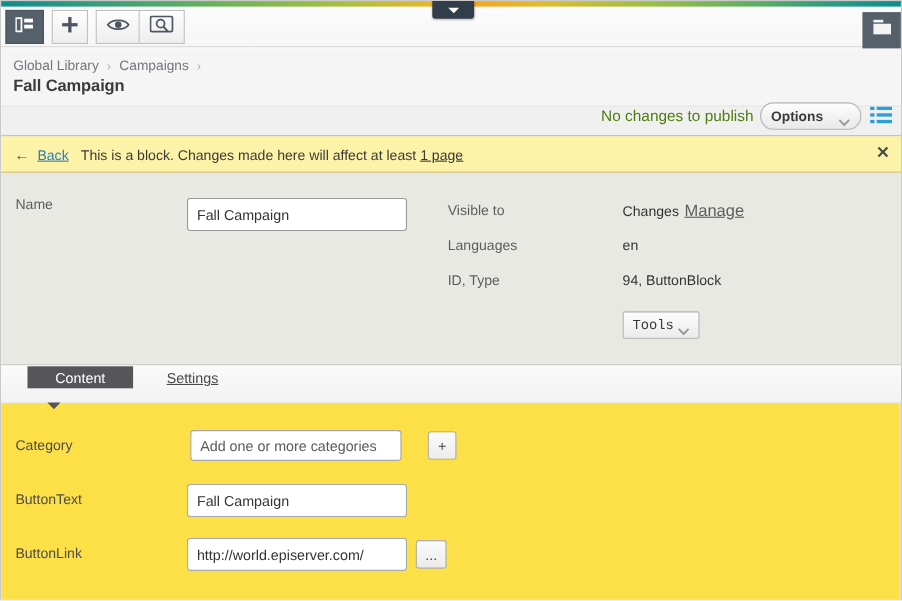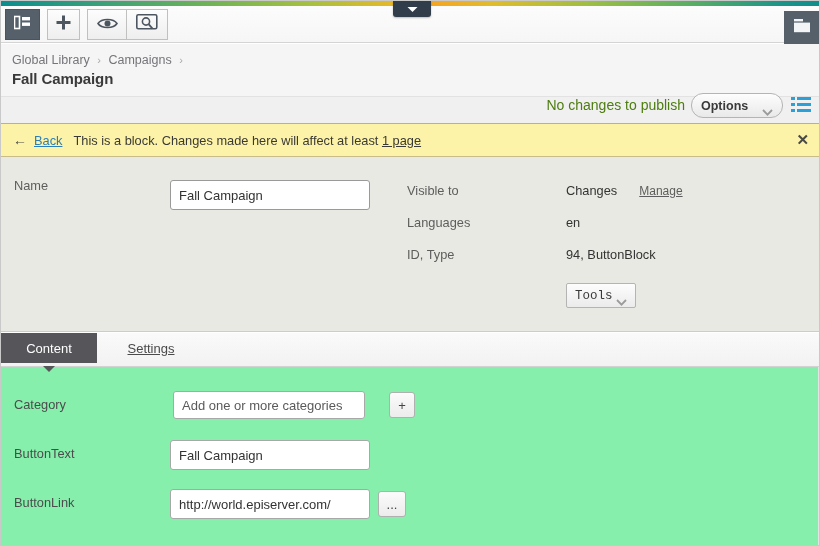--- a/index.html
+++ b/index.html
@@ -281,24 +281,24 @@
     white-space: nowrap;
   }
   .meta-row .val {
     position: absolute;
     left: 159px;
     font-size: 12.8px;
     color: #333333;
     white-space: nowrap;
   }
   .meta-row .manage {
-    font-size: 12px;
+    font-size: 15px;
     color: #5d5d5d;
     text-decoration: underline;
-    margin-left: 22px;
+    margin-left: 5px;
     cursor: pointer;
   }
   .row-visible { top: 26px; }
   .row-lang    { top: 58px; }
   .row-idtype  { top: 90px; }
 
   .tools-btn {
     position: absolute;
     top: 126px;
     left: 565px;
@@ -325,26 +325,27 @@
     top: 332px; left: 0;
     width: 820px;
     height: 34px;
     background: linear-gradient(to bottom, #fafafa 0%, #f2f2f2 100%);
     border-bottom: 1px solid #d2d2d2;
     z-index: 2;
   }
   .tab {
     position: absolute;
     top: 0;
-    height: 30px;
+    height: 20px;
     display: flex;
     align-items: center;
     justify-content: center;
     font-size: 13px;
     cursor: pointer;
+    margin-left: 24px;
   }
   .tab.active {
     background: #55555a;
     color: #ffffff;
   }
   .tab.inactive {
     color: #4a4a4a;
   }
   .tab-content  { left: 0;  width: 96px; }
   .tab-settings { left: 102px; width: 96px; text-decoration: underline; }
@@ -358,21 +359,21 @@
     border-top: 6px solid #55555a;
     z-index: 3;
   }
 
   
   .form-body {
     position: absolute;
     top: 366px; left: 0;
     width: 820px;
     height: 179px;
-    background: #86efac;
+    background: #fde047;
     z-index: 1;
   }
   .form-row { position: absolute; left: 0; width: 820px; }
   .form-row .flabel {
     position: absolute;
     left: 13px;
     font-size: 12.8px;
     color: #4c4c4c;
     white-space: nowrap;
   }

